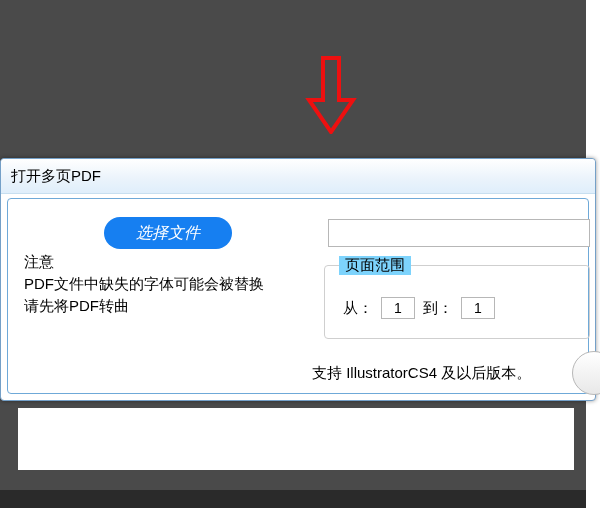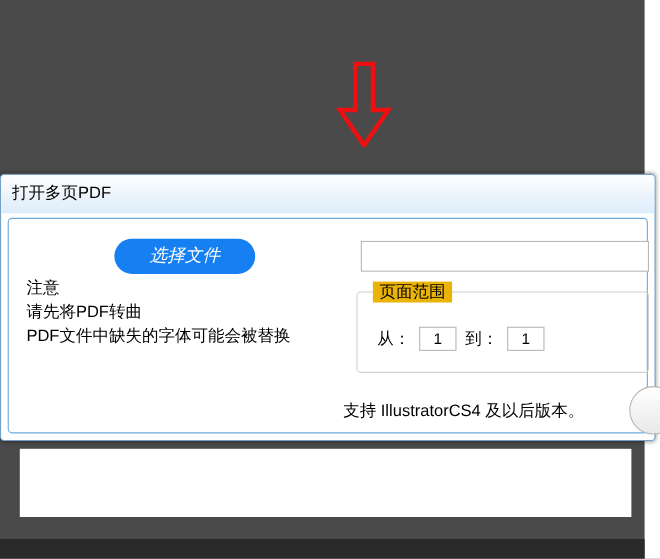--- a/index.html
+++ b/index.html
@@ -136,21 +136,21 @@
     right: -2px;
     height: 74px;
     border: 1px solid #cfcfcf;
     border-radius: 4px;
     box-sizing: border-box;
   }
   .page-range .legend {
     position: absolute;
     top: -10px;
     left: 14px;
-    background: #eab308;
+    background: #7dd3fc;
     padding: 0 6px;
     font-size: 15px;
     color: #000;
   }
   .range-row {
     position: absolute;
     top: 28px;
     left: 18px;
     right: 8px;
     height: 28px;
@@ -211,22 +211,22 @@
     </div>
 
     <div class="dialog-inner">
 
       <div class="select-btn">选择文件</div>
 
       <input type="text" class="file-field" value="" style="">
 
       <div class="notes">
         <span class="line">注意</span>
+        <span class="line">PDF文件中缺失的字体可能会被替换</span>
         <span class="line">请先将PDF转曲</span>
-        <span class="line">PDF文件中缺失的字体可能会被替换</span>
       </div>
 
       <div class="page-range">
         <div class="legend">页面范围</div>
         <div class="range-row">
           <span class="lbl">从：</span>
           <input type="text" value="1" style="">
           <span class="lbl">到：</span>
           <input type="text" value="1" style="">
         </div>

